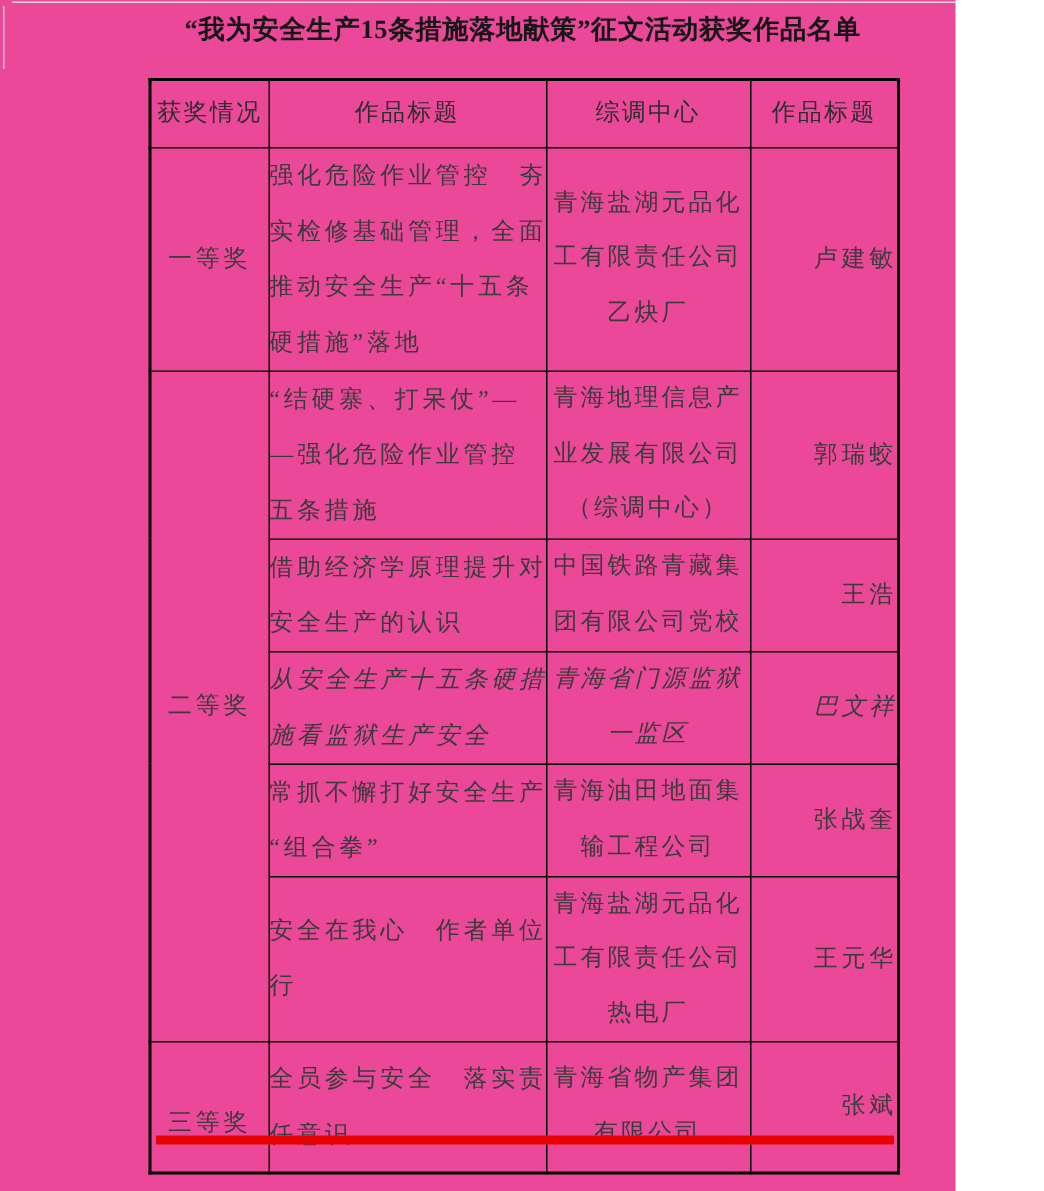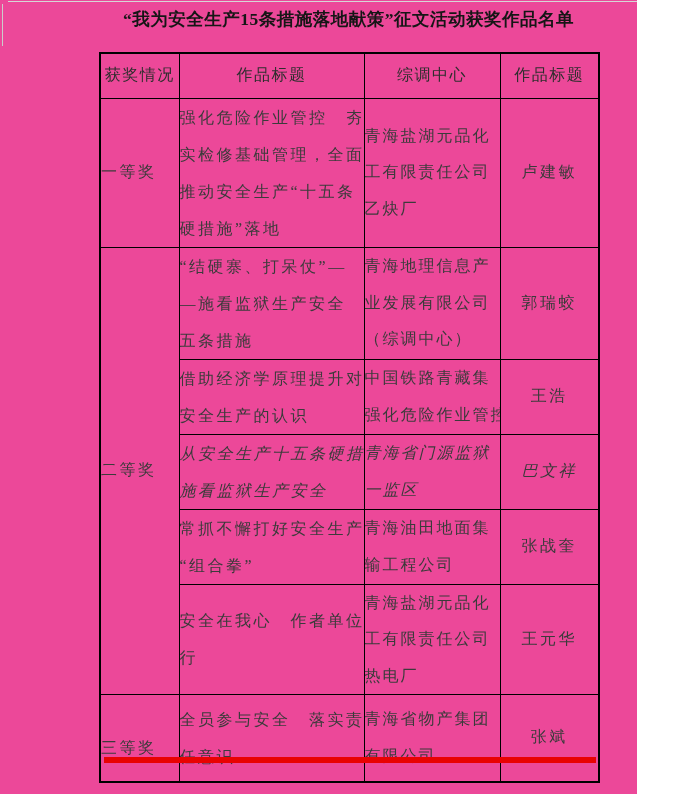--- a/index.html
+++ b/index.html
@@ -51,37 +51,39 @@
   .rh-header{height:45px;}
   .rh-1{height:146px;}
   .rh-2{height:112px;}
   .rh-3{height:75px;}
   .rh-4{height:70px;font-style:italic;}
   .rh-5{height:75px;}
   .rh-6{height:108px;}
   .rh-7{height:87px;}
 
   td.award-cell{
+    text-align:center;
     letter-spacing:2.5px;
   }
   td.award-cell.low{padding-top:22px;}
   td.title-cell{
     text-align:left;
     padding-left:9px;padding-right:3px;
     line-height:37px;
     letter-spacing:2.5px;
     white-space:pre;
   }
   td.org-cell{
+    text-align:center;
     line-height:36.5px;
     letter-spacing:2px;
     white-space:pre;
   }
   td.name-cell{
-    text-align:center;
+    text-align:right;
     letter-spacing:2.5px;
   }
 
   .red-underline{
     position:absolute;
     left:104px;top:757px;
     width:492px;height:6px;
     background:#e90202;
     z-index:5;
   }
@@ -118,32 +120,32 @@
 硬措施”落地</td>
       <td class="org-cell">青海盐湖元品化
 工有限责任公司
 乙炔厂</td>
       <td class="name-cell">卢建敏</td>
     </tr>
 
     <tr class="rh-2">
       <td class="award-cell" rowspan="5">二等奖</td>
       <td class="title-cell">“结硬寨、打呆仗”—
-—施看监狱生产安全
+—强化危险作业管控
 五条措施</td>
       <td class="org-cell">青海地理信息产
 业发展有限公司
 （综调中心）</td>
       <td class="name-cell">郭瑞蛟</td>
     </tr>
     <tr class="rh-3">
       <td class="title-cell">借助经济学原理提升对
 安全生产的认识</td>
       <td class="org-cell">中国铁路青藏集
-强化危险作业管控</td>
+团有限公司党校</td>
       <td class="name-cell">王浩</td>
     </tr>
     <tr class="rh-4">
       <td class="title-cell">从安全生产十五条硬措
 施看监狱生产安全</td>
       <td class="org-cell">青海省门源监狱
 一监区</td>
       <td class="name-cell">巴文祥</td>
     </tr>
     <tr class="rh-5">

